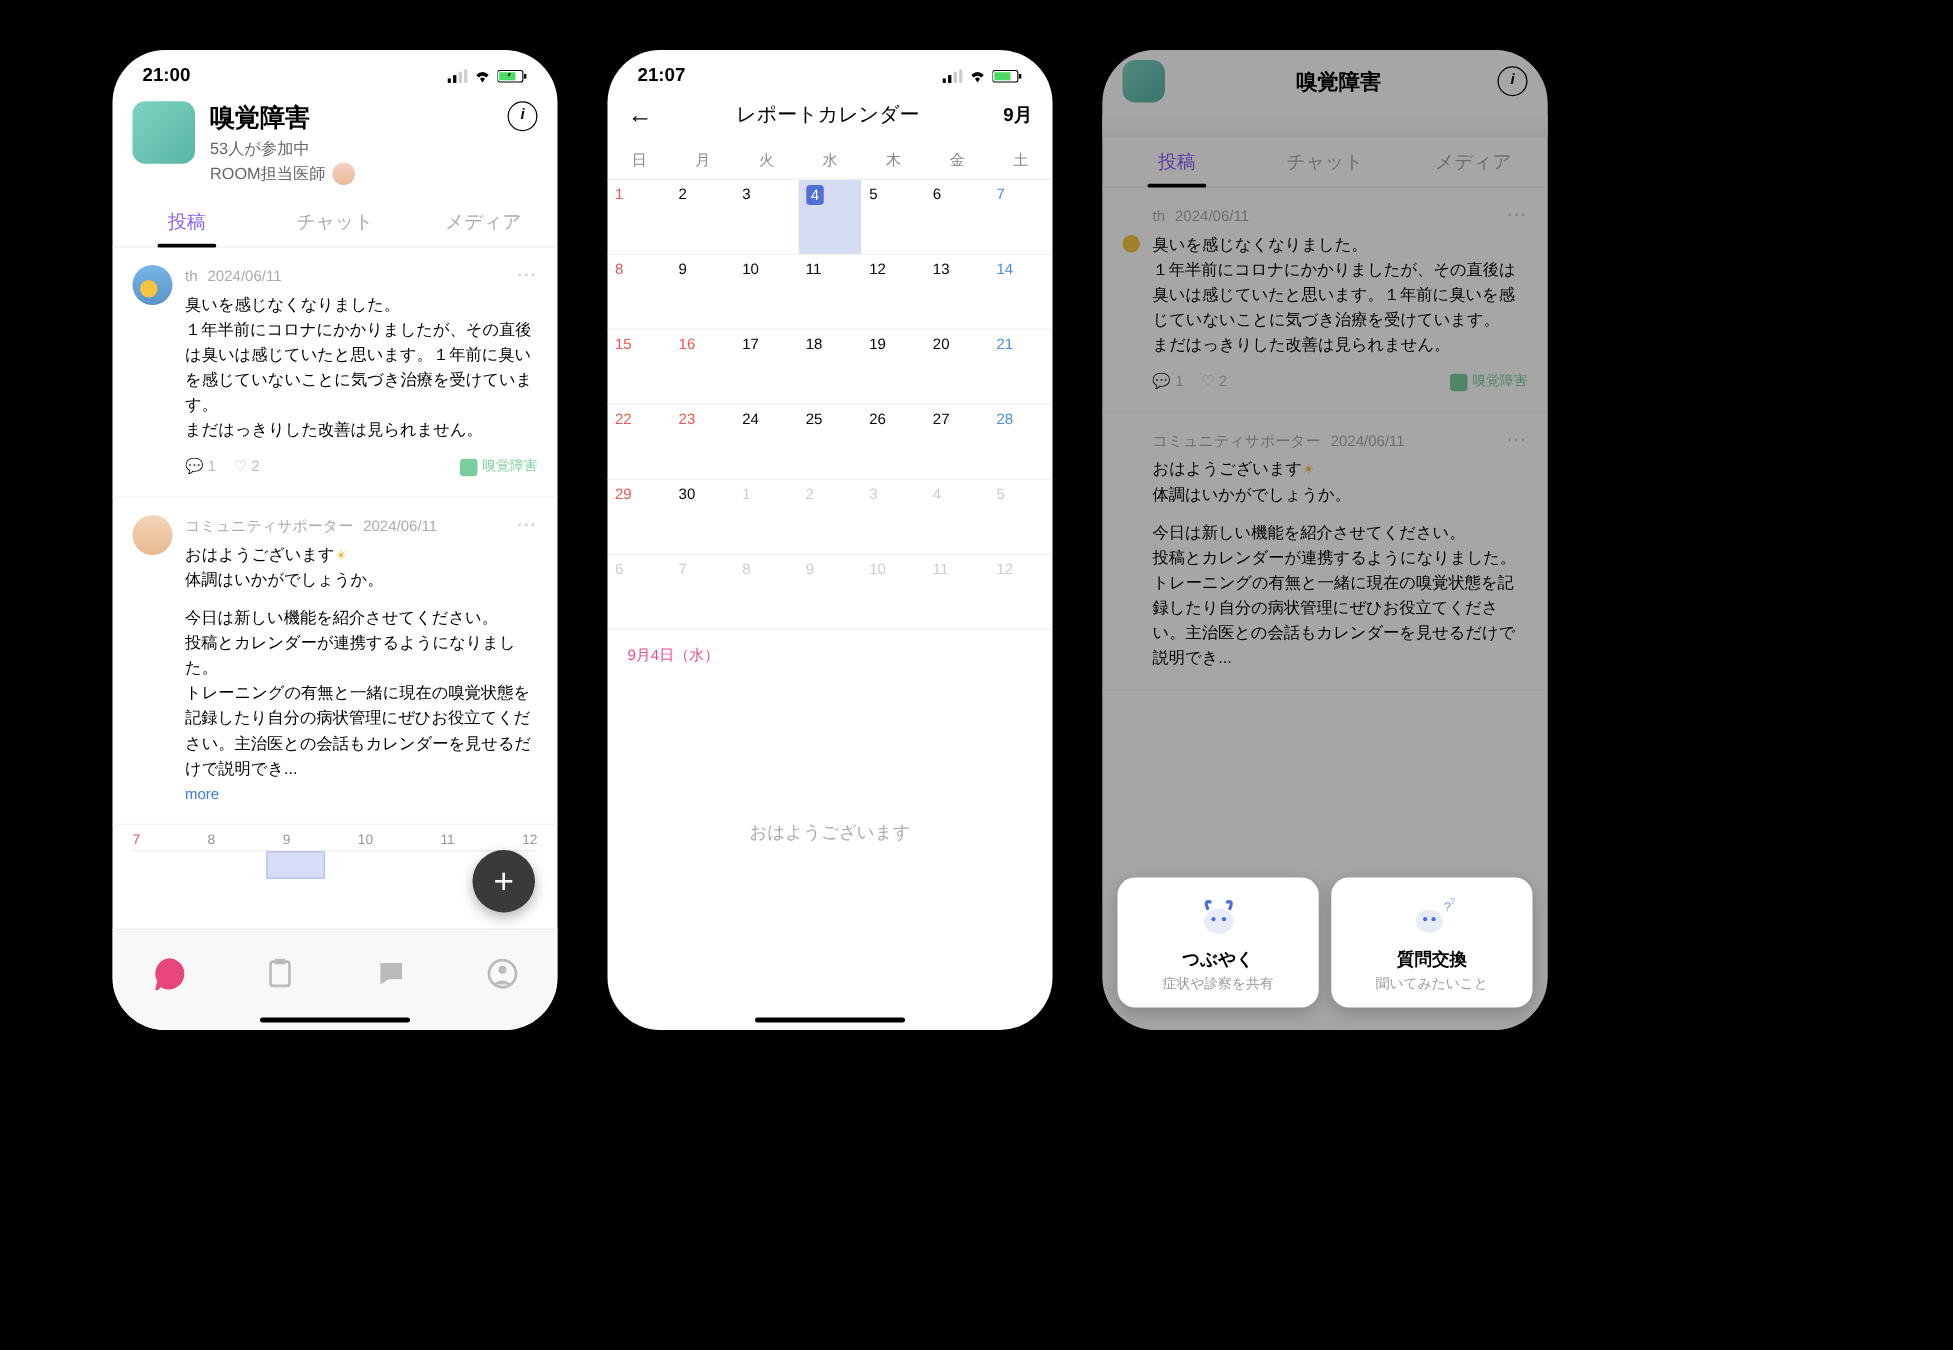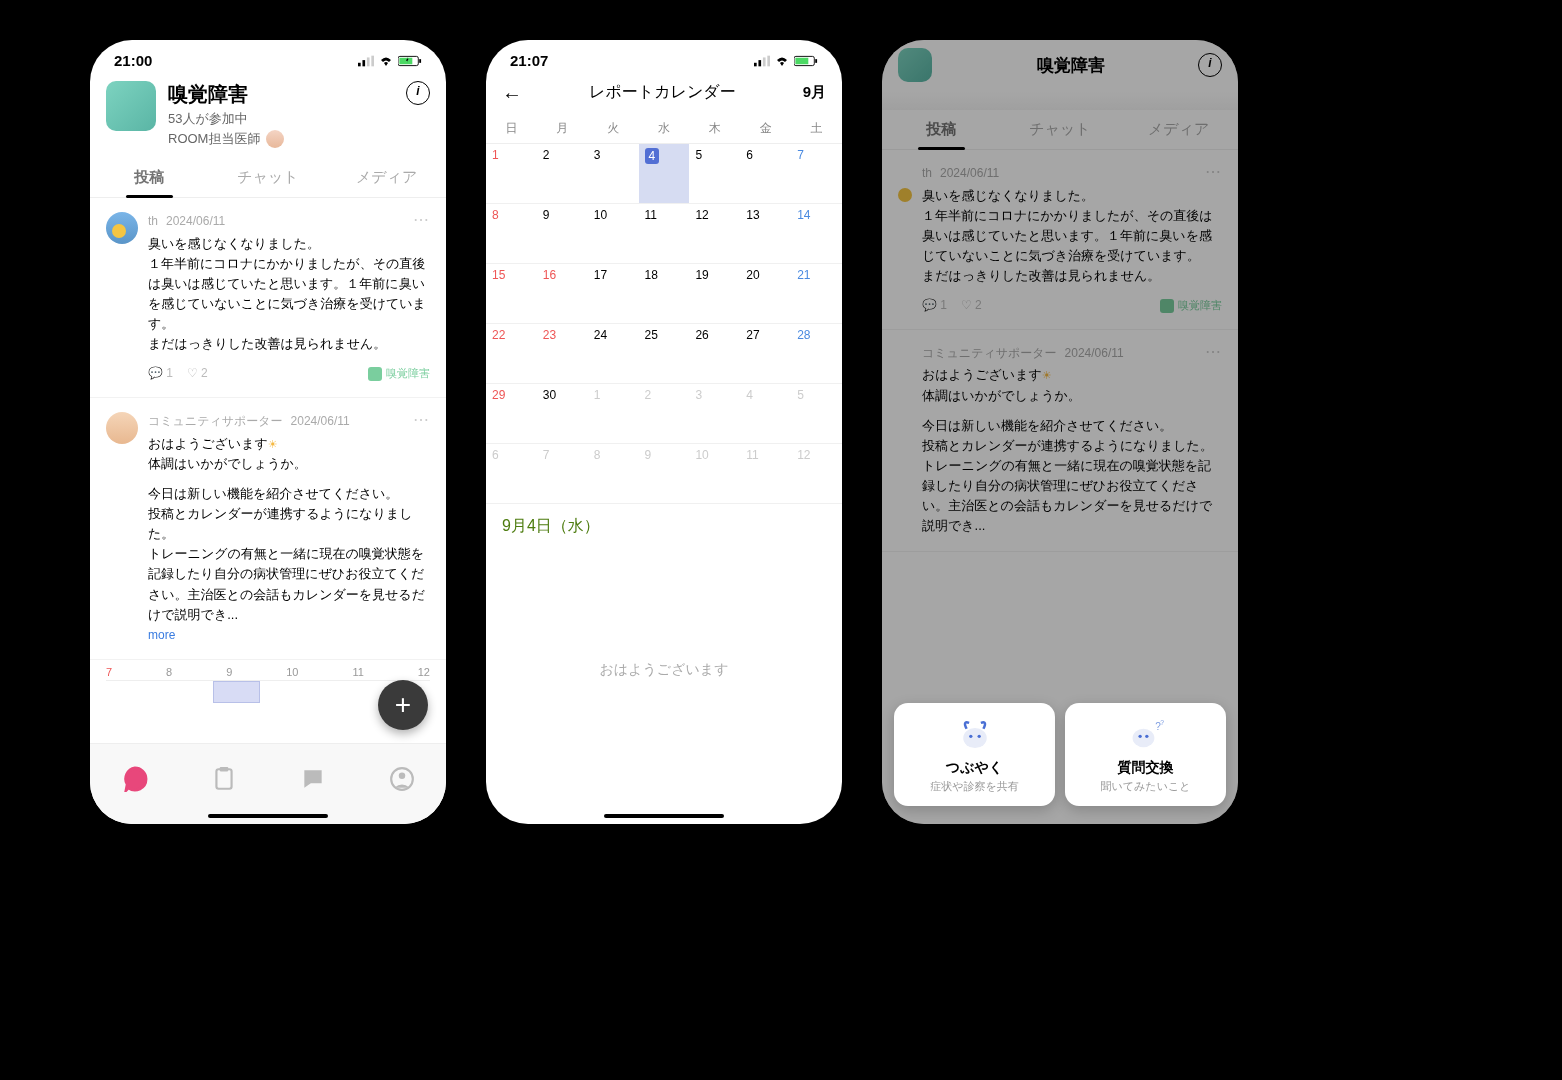--- a/index.html
+++ b/index.html
@@ -107,22 +107,22 @@
 }
 .tab {
   flex: 1;
   text-align: center;
   padding: 10px 0;
   font-size: 15px;
   color: #aaa;
   font-weight: 500;
 }
 .tab.active {
-  color: #737373;
-  font-weight: 700;
+  color: #8b5cf6;
+  font-weight: 400;
   position: relative;
   text-align: center;
 }
 .tab.active::after {
   content: "";
   position: absolute;
   bottom: -1px;
   left: 30%;
   right: 30%;
   height: 3px;
@@ -269,22 +269,22 @@
 }
 .cal-cell.selected .daynum {
   background: #526fd4;
   color: #fff;
   border-radius: 3px;
   padding: 1px 4px;
   display: inline-block;
 }
 .report-date {
   padding: 12px 16px 4px;
-  color: #4d7c0f;
-  font-size: 16px;
+  color: #ec4899;
+  font-size: 12px;
 }
 .report-empty {
   text-align: center;
   color: #aaa;
   font-size: 14px;
   padding: 120px 0 0;
 }
 
 .action-cards {
   position: absolute;

